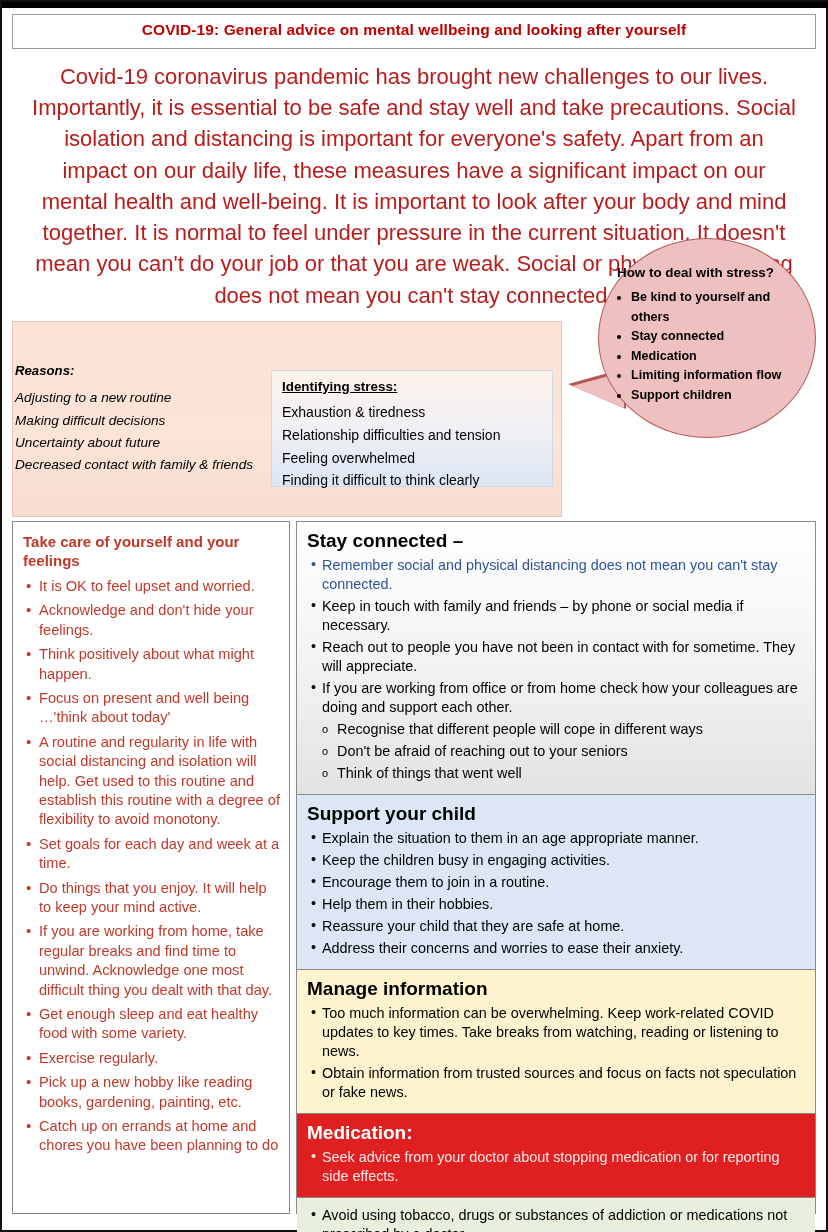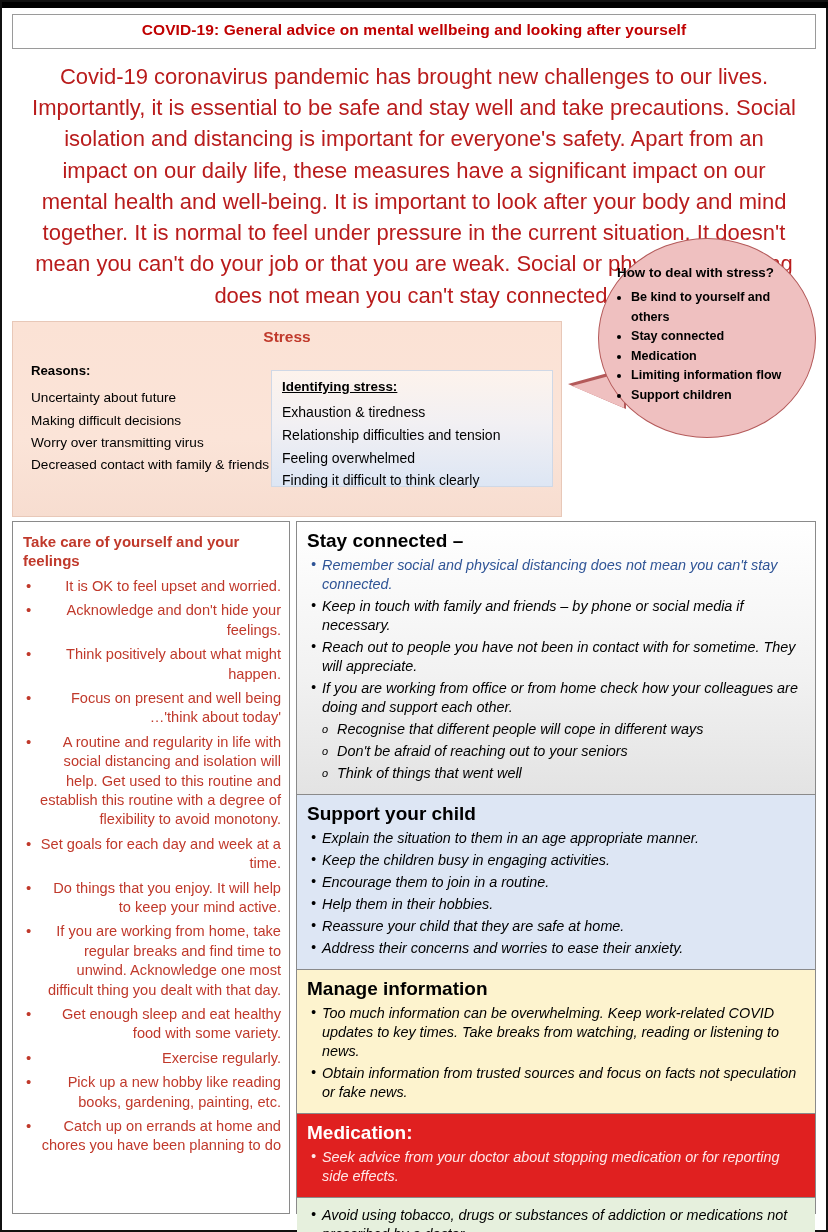--- a/index.html
+++ b/index.html
@@ -71,25 +71,26 @@
   }
   .stress-title {
     text-align: center;
     color: #C0392B;
     font-weight: bold;
     font-size: 15.5px;
     padding-top: 6px;
   }
   .reasons {
     position: absolute;
-    left: 18px;
+    left: 2px;
     top: 38px;
     width: 250px;
     font-size: 13.6px;
     line-height: 1.63;
+    font-style: italic;
   }
   .reasons .hd {
     font-weight: bold;
     font-size: 13.2px;
     margin-bottom: 6px;
   }
   .identify-box {
     position: absolute;
     left: 258px;
     top: 48px;
@@ -180,21 +181,20 @@
     color: #C0392B;
     font-weight: bold;
     font-size: 15px;
     line-height: 1.3;
     margin-bottom: 6px;
   }
   .left-col ul {
     margin: 0;
     padding-left: 14px;
     list-style: none;
-    text-align: right;
   }
   .left-col li {
     position: relative;
     color: #C0392B;
     font-size: 14.6px;
     line-height: 1.33;
     margin-bottom: 5px;
     padding-left: 2px;
   }
   .left-col li::before {
@@ -221,21 +221,20 @@
   .panel:last-child { border-bottom: none; }
   .panel .hd {
     font-weight: bold;
     font-size: 19px;
     margin-bottom: 4px;
   }
   .panel ul {
     margin: 0;
     padding-left: 15px;
     list-style: none;
-    font-style: italic;
   }
   .panel li {
     position: relative;
     font-size: 14.4px;
     line-height: 1.32;
     margin-bottom: 3px;
   }
   .panel li::before {
     content: "•";
     position: absolute;
@@ -289,26 +288,25 @@
   <div class="top-black-bar"></div>
 
   <div class="title-box">
     <span class="title-text">COVID-19: General advice on mental wellbeing and looking after yourself</span>
   </div>
 
   <p class="intro">Covid-19 coronavirus pandemic has brought new challenges to our lives. Importantly, it is essential to be safe and stay well and take precautions. Social isolation and distancing is important for everyone's safety. Apart from an impact on our daily life, these measures have a significant impact on our mental health and well-being. It is important to look after your body and mind together. It is normal to feel under pressure in the current situation.  It doesn't mean you can't do your job or that you are weak. Social or physical distancing does not mean you can't stay connected.</p>
 
   <div class="stress-band">
     <div class="stress-box">
-      <div class="stress-title">Stress</div>
       <div class="reasons">
         <div class="hd">Reasons:</div>
+        <div>Adjusting to a new routine</div>
+        <div>Making difficult decisions</div>
         <div>Uncertainty about future</div>
-        <div>Making difficult decisions</div>
-        <div>Worry over transmitting virus</div>
         <div>Decreased contact with family &amp; friends</div>
       </div>
       <div class="identify-box">
         <div class="hd">Identifying stress:</div>
         <div class="line">Exhaustion &amp; tiredness</div>
         <div class="line">Relationship difficulties and tension</div>
         <div class="line">Feeling overwhelmed</div>
         <div class="line">Finding it difficult to think clearly</div>
       </div>
     </div>

